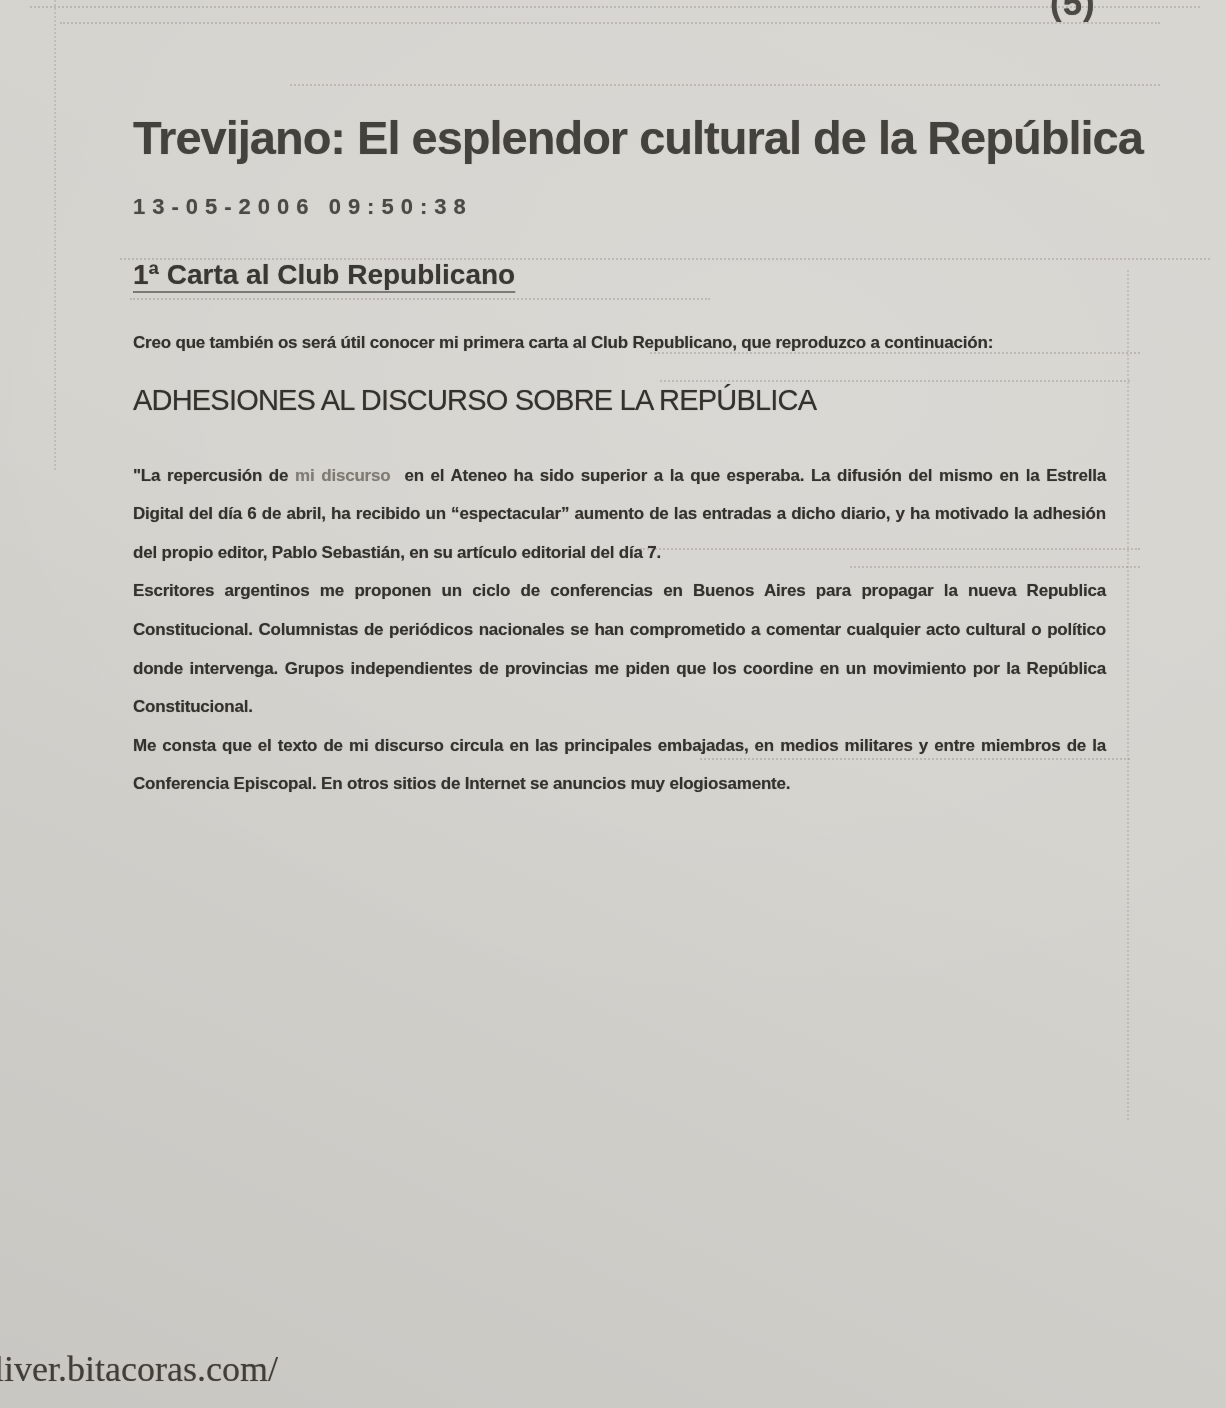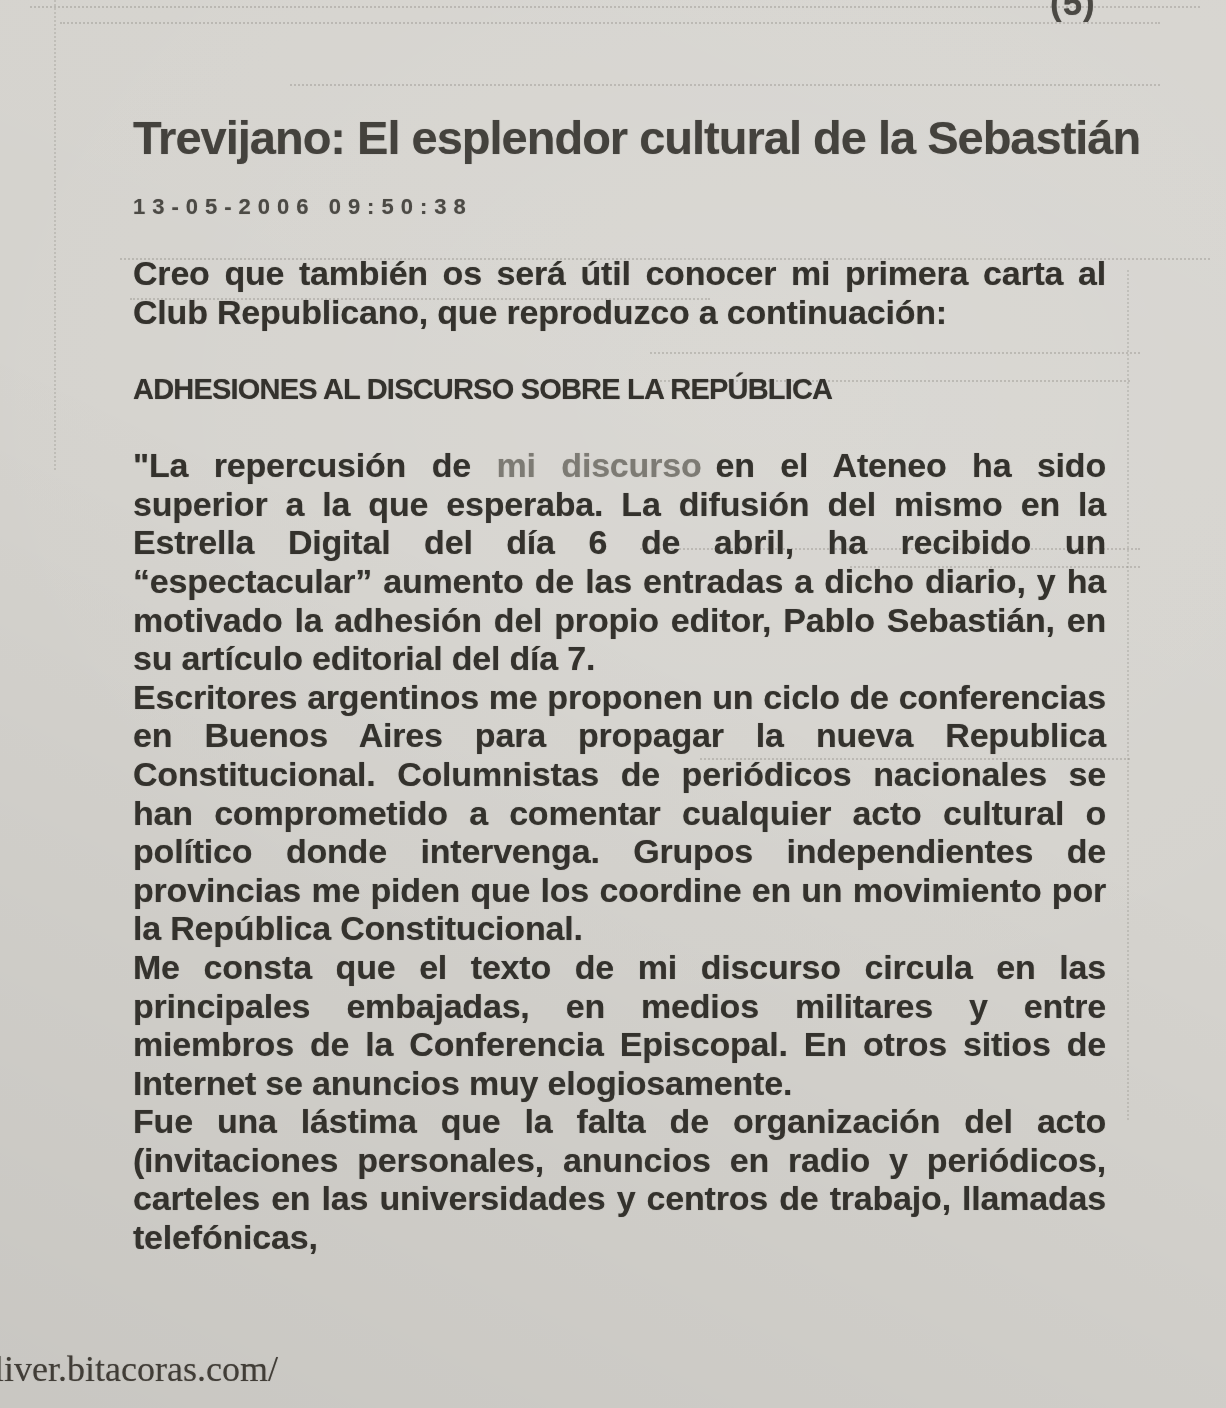--- a/index.html
+++ b/index.html
@@ -75,34 +75,34 @@
     color: #3a3833;
     text-decoration: underline;
     text-decoration-color: rgba(100,98,92,0.45);
     text-decoration-thickness: 2px;
     text-underline-offset: 7px;
     text-shadow: 0 0 1px rgba(58,56,51,0.45);
     width: fit-content;
   }
   .body-text {
     margin: 0;
-    font-size: 34px;
+    font-size: 17px;
     line-height: 38.6px;
     font-weight: 600;
     letter-spacing: -0.2px;
     text-align: justify;
     color: #34322d;
     text-shadow: 0 0 1px rgba(52,50,45,0.45);
   }
   .intro { margin-top: 31px; }
   .section-heading {
-    margin-top: 39px;
+    margin-top: 18px;
     font-size: 29px;
     line-height: 38px;
-    font-weight: 700;
+    font-weight: 400;
     letter-spacing: -0.8px;
     color: #34322d;
     text-shadow: 0 0 1px rgba(52,50,45,0.5);
   }
   .quote { margin-top: 38px; }
   .para  { }
   .link-gray {
     color: #7d7b74;
     padding-right: 14px;
     text-shadow: 0 0 1px rgba(125,123,116,0.4);
@@ -132,34 +132,34 @@
   <div class="ghost-h" style="top:548px; left:640px; width:500px;"></div>
   <div class="ghost-h" style="top:566px; left:850px; width:290px;"></div>
   <div class="ghost-h" style="top:758px; left:700px; width:430px;"></div>
   <div class="ghost-v" style="left:54px;   top:0;     height:470px;"></div>
   <div class="ghost-v" style="left:1127px; top:270px; height:850px;"></div>
 
   <div class="page-marker">(5)</div>
 
   <div class="content">
 
-    <h1 class="title">Trevijano: El esplendor cultural de la Sebastián</h1>
+    <h1 class="title">Trevijano: El esplendor cultural de la República</h1>
 
     <div class="timestamp">13-05-2006 09:50:38</div>
 
+    <div class="subtitle">1ª Carta al Club Republicano</div>
 
     <p class="body-text intro">Creo que también os será útil conocer mi primera carta al Club Republicano, que reproduzco a continuación:</p>
 
     <div class="section-heading">ADHESIONES AL DISCURSO SOBRE LA REPÚBLICA</div>
 
     <p class="body-text quote"><span>"La repercusión de </span><span class="link-gray">mi discurso</span><span>en el Ateneo ha sido superior a la que esperaba. La difusión del mismo en la Estrella Digital del día 6 de abril, ha recibido un “espectacular” aumento de las entradas a dicho diario, y ha motivado la adhesión del propio editor, Pablo Sebastián, en su artículo editorial del día 7.</span></p>
 
     <p class="body-text para">Escritores argentinos me proponen un ciclo de conferencias en Buenos Aires para propagar la nueva Republica Constitucional. Columnistas de periódicos nacionales se han comprometido a comentar cualquier acto cultural o político donde intervenga. Grupos independientes de provincias me piden que los coordine en un movimiento por la República Constitucional.</p>
 
     <p class="body-text para">Me consta que el texto de mi discurso circula en las principales embajadas, en medios militares y entre miembros de la Conferencia Episcopal. En otros sitios de Internet se anuncios muy elogiosamente.</p>
 
-    <p class="body-text para">Fue una lástima que la falta de organización del acto (invitaciones personales, anuncios en radio y periódicos, carteles en las universidades y centros de trabajo, llamadas telefónicas,</p>
 
   </div>
 
   <div class="footer-url">liver.bitacoras.com/</div>
 
 </div>
 
 </body></html>

